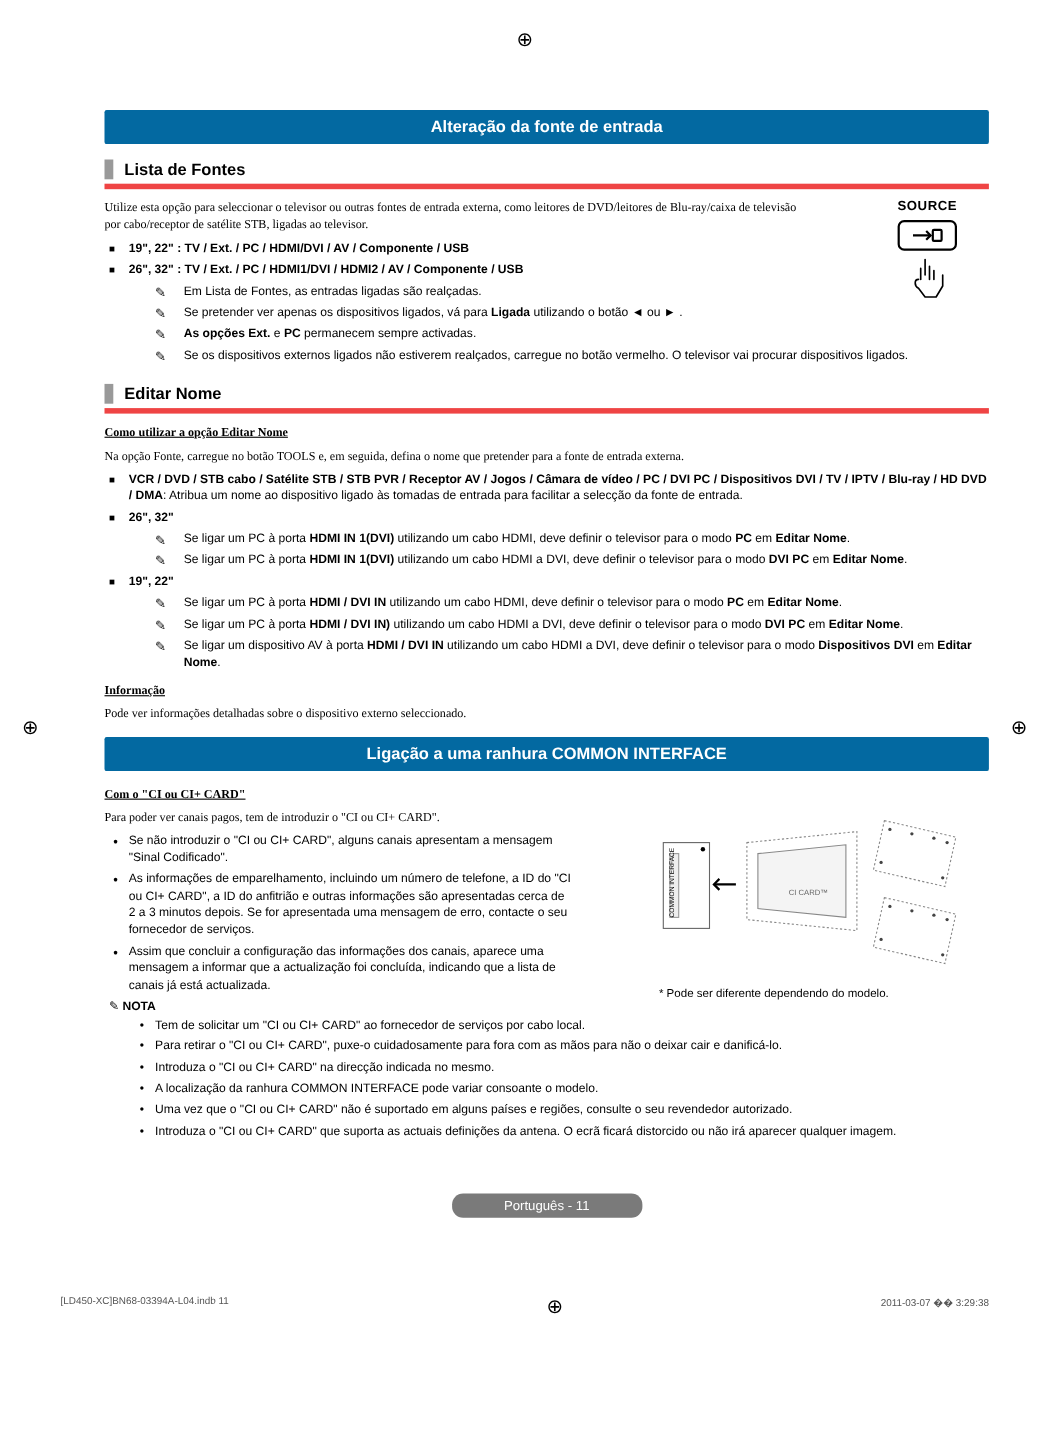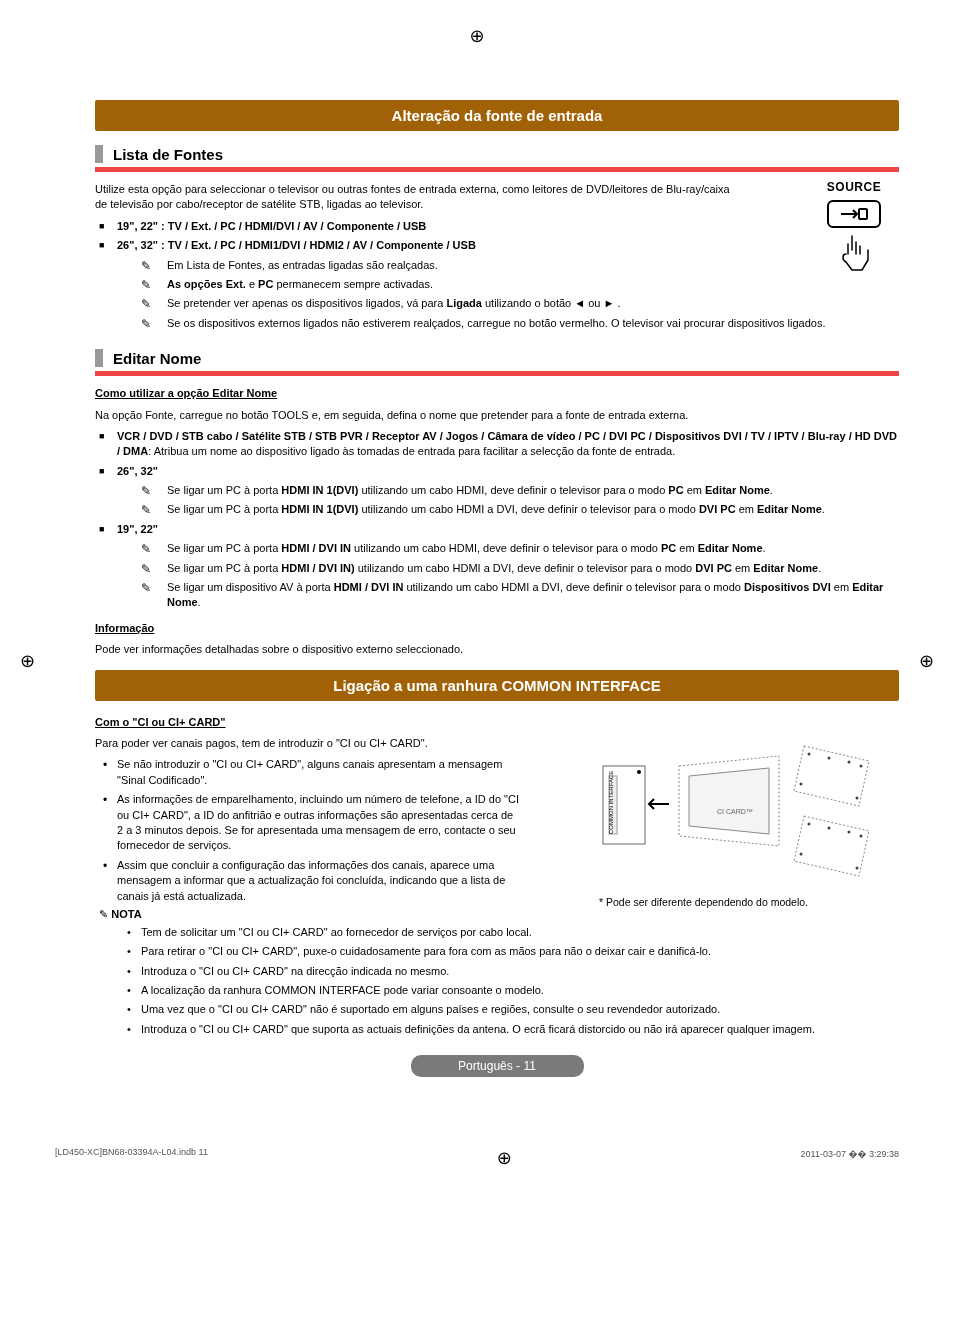--- a/index.html
+++ b/index.html
@@ -19,21 +19,21 @@
   .reg-mark {
     position: absolute;
     font-size: 18px;
     color: #000;
   }
   .reg-top { top: 25px; left: 50%; transform: translateX(-50%); }
   .reg-left { top: 650px; left: 20px; }
   .reg-right { top: 650px; right: 20px; }
 
   .banner {
-    background: #a16207;
+    background: #0369a1;
     color: #fff;
     text-align: center;
     font-size: 15px;
     font-weight: bold;
     padding: 7px 0;
     margin-bottom: 14px;
     border-radius: 2px;
   }
   .sect-title {
     display: flex;
@@ -45,21 +45,21 @@
   .sect-bar {
     width: 8px;
     height: 18px;
     background: #999;
     margin-right: 10px;
   }
   .sect-title h2 {
     font-size: 15px;
     font-weight: bold;
   }
-  p { line-height: 1.4; margin-bottom: 6px; }
+  p { line-height: 1.4; margin-bottom: 6px; font-family: Liberation Serif, serif; }
   .sub-head {
     font-weight: bold;
     text-decoration: underline;
     margin: 10px 0 6px;
     font-size: 11px;
   }
   ul.square { list-style: none; padding-left: 0; }
   ul.square > li { position: relative; padding-left: 22px; margin: 4px 0; line-height: 1.4; }
   ul.square > li::before {
     content: "■";
@@ -78,21 +78,21 @@
   }
   .nota-block { margin-top: 4px; }
   .nota-label { font-weight: bold; font-size: 11px; margin-left: 4px;}
   .nota-label::before { content: "✎ "; font-weight: normal;}
   ul.nota-bullets { list-style: none; padding-left: 0; margin-left: 32px; }
   ul.nota-bullets > li { position: relative; padding-left: 14px; margin: 4px 0; line-height: 1.4; }
   ul.nota-bullets > li::before { content: "•"; position: absolute; left: 0; top: 0; }
 
   .source-box {
     position: absolute;
-    right: 55px;
+    right: 66px;
     top: 180px;
     width: 90px;
     text-align: center;
   }
   .source-box .label { font-weight: bold; font-size: 12px; letter-spacing: 0.5px; }
   .source-box .btn {
     width: 54px; height: 28px; border: 2px solid #000; border-radius: 6px;
     margin: 6px auto 4px; display: flex; align-items: center; justify-content: center;
     font-size: 14px;
   }
@@ -104,21 +104,21 @@
     margin: 0 0 8px 10px;
     text-align: left;
     font-size: 10.5px;
   }
   .ci-fig .cap { margin-top: 8px; }
   .ci-svg { width: 300px; height: 150px; }
 
   .page-footer-badge {
     display: block;
     width: 173px;
-    margin: 14px auto 0;
+    margin: 44px auto 0;
     background: #7a7a7a;
     color: #fff;
     text-align: center;
     font-size: 12px;
     padding: 4px 0;
     border-radius: 10px;
   }
   .doc-footer {
     display: flex;
     justify-content: space-between;
@@ -159,22 +159,22 @@
     <h2>Lista de Fontes</h2>
   </div>
 
   <p style="max-width:640px">Utilize esta opção para seleccionar o televisor ou outras fontes de entrada externa, como leitores de DVD/leitores de Blu-ray/caixa de televisão por cabo/receptor de satélite STB, ligadas ao televisor.</p>
 
   <ul class="square">
     <li><b>19", 22" : TV / Ext. / PC / HDMI/DVI / AV / Componente / USB</b></li>
     <li><b>26", 32" : TV / Ext. / PC / HDMI1/DVI / HDMI2 / AV / Componente / USB</b>
       <ul class="note">
         <li>Em Lista de Fontes, as entradas ligadas são realçadas.</li>
+        <li><span textcontent="Se pretender ver apenas os dispositivos ligados, vá para Ligada utilizando o botão ◄ ou ► ."></span>Se pretender ver apenas os dispositivos ligados, vá para <b>Ligada</b> utilizando o botão ◄ ou ► .</li>
         <li><b>As opções Ext.</b> e <b>PC</b> permanecem sempre activadas.</li>
-        <li><span textcontent="Se pretender ver apenas os dispositivos ligados, vá para Ligada utilizando o botão ◄ ou ► ."></span>Se pretender ver apenas os dispositivos ligados, vá para <b>Ligada</b> utilizando o botão ◄ ou ► .</li>
         <li>Se os dispositivos externos ligados não estiverem realçados, carregue no botão vermelho. O televisor vai procurar dispositivos ligados.</li>
       </ul>
     </li>
   </ul>
 
   <div class="sect-title" style="margin-top:18px">
     <span class="sect-bar"></span>
     <h2>Editar Nome</h2>
   </div>
 

